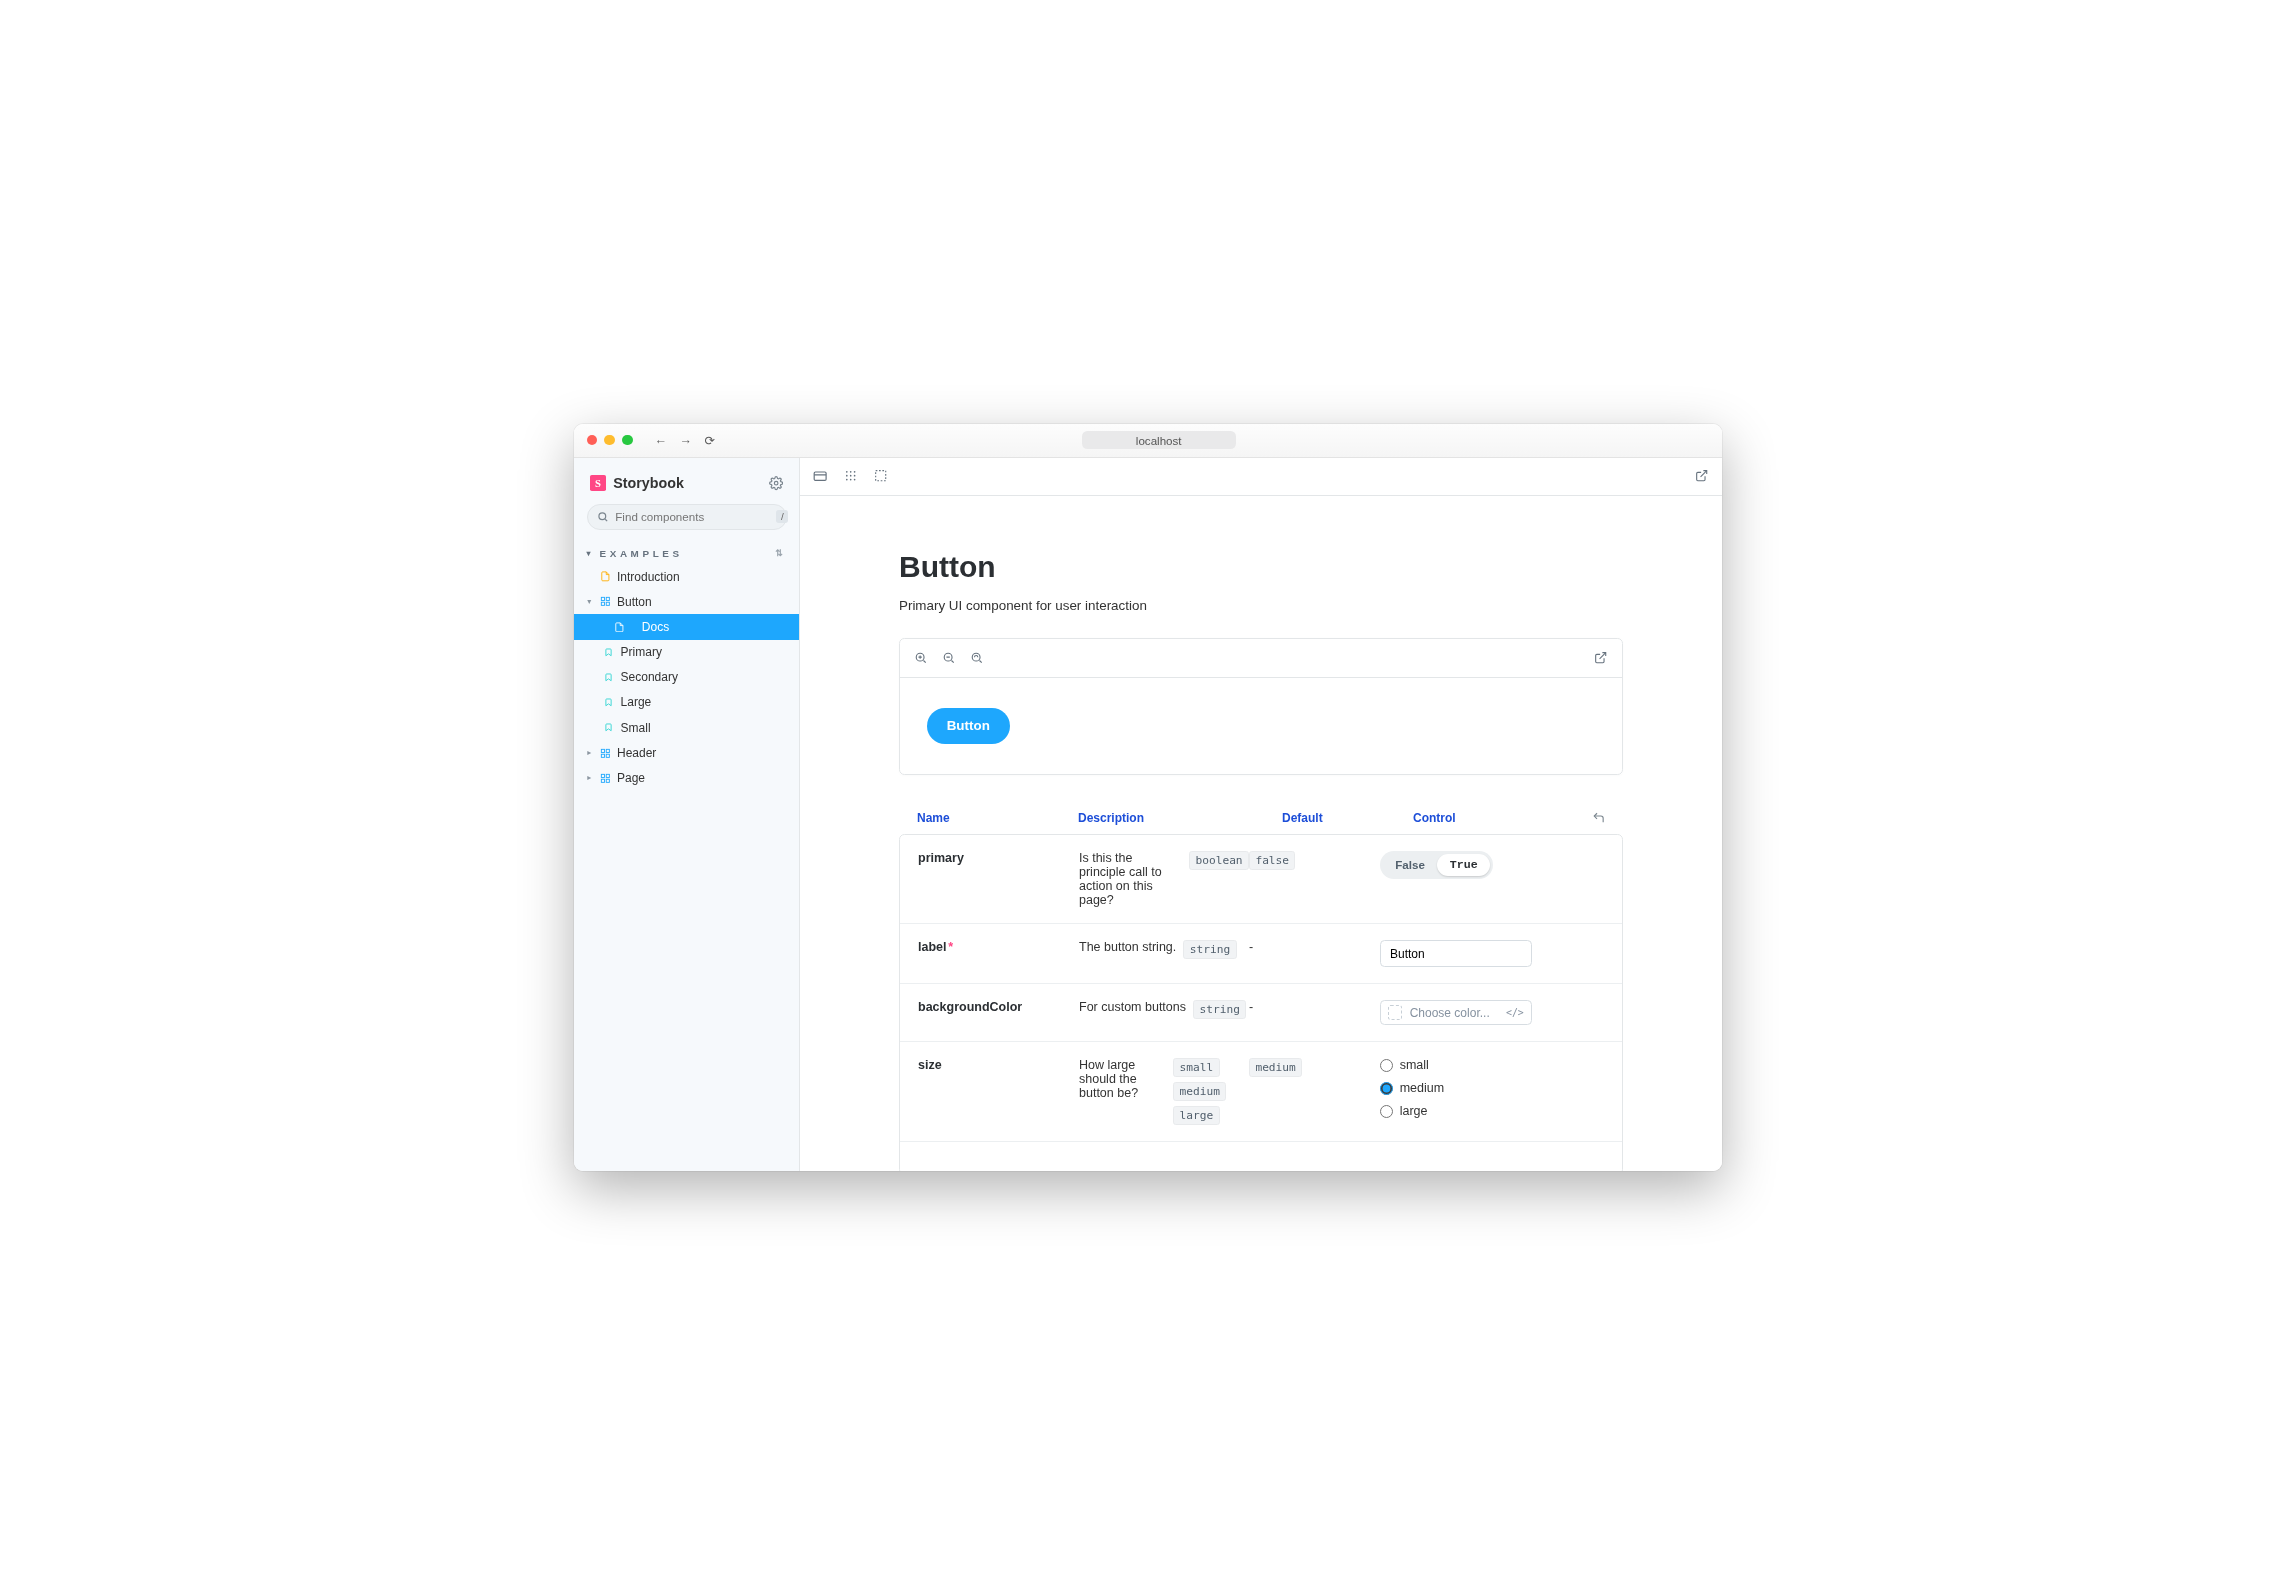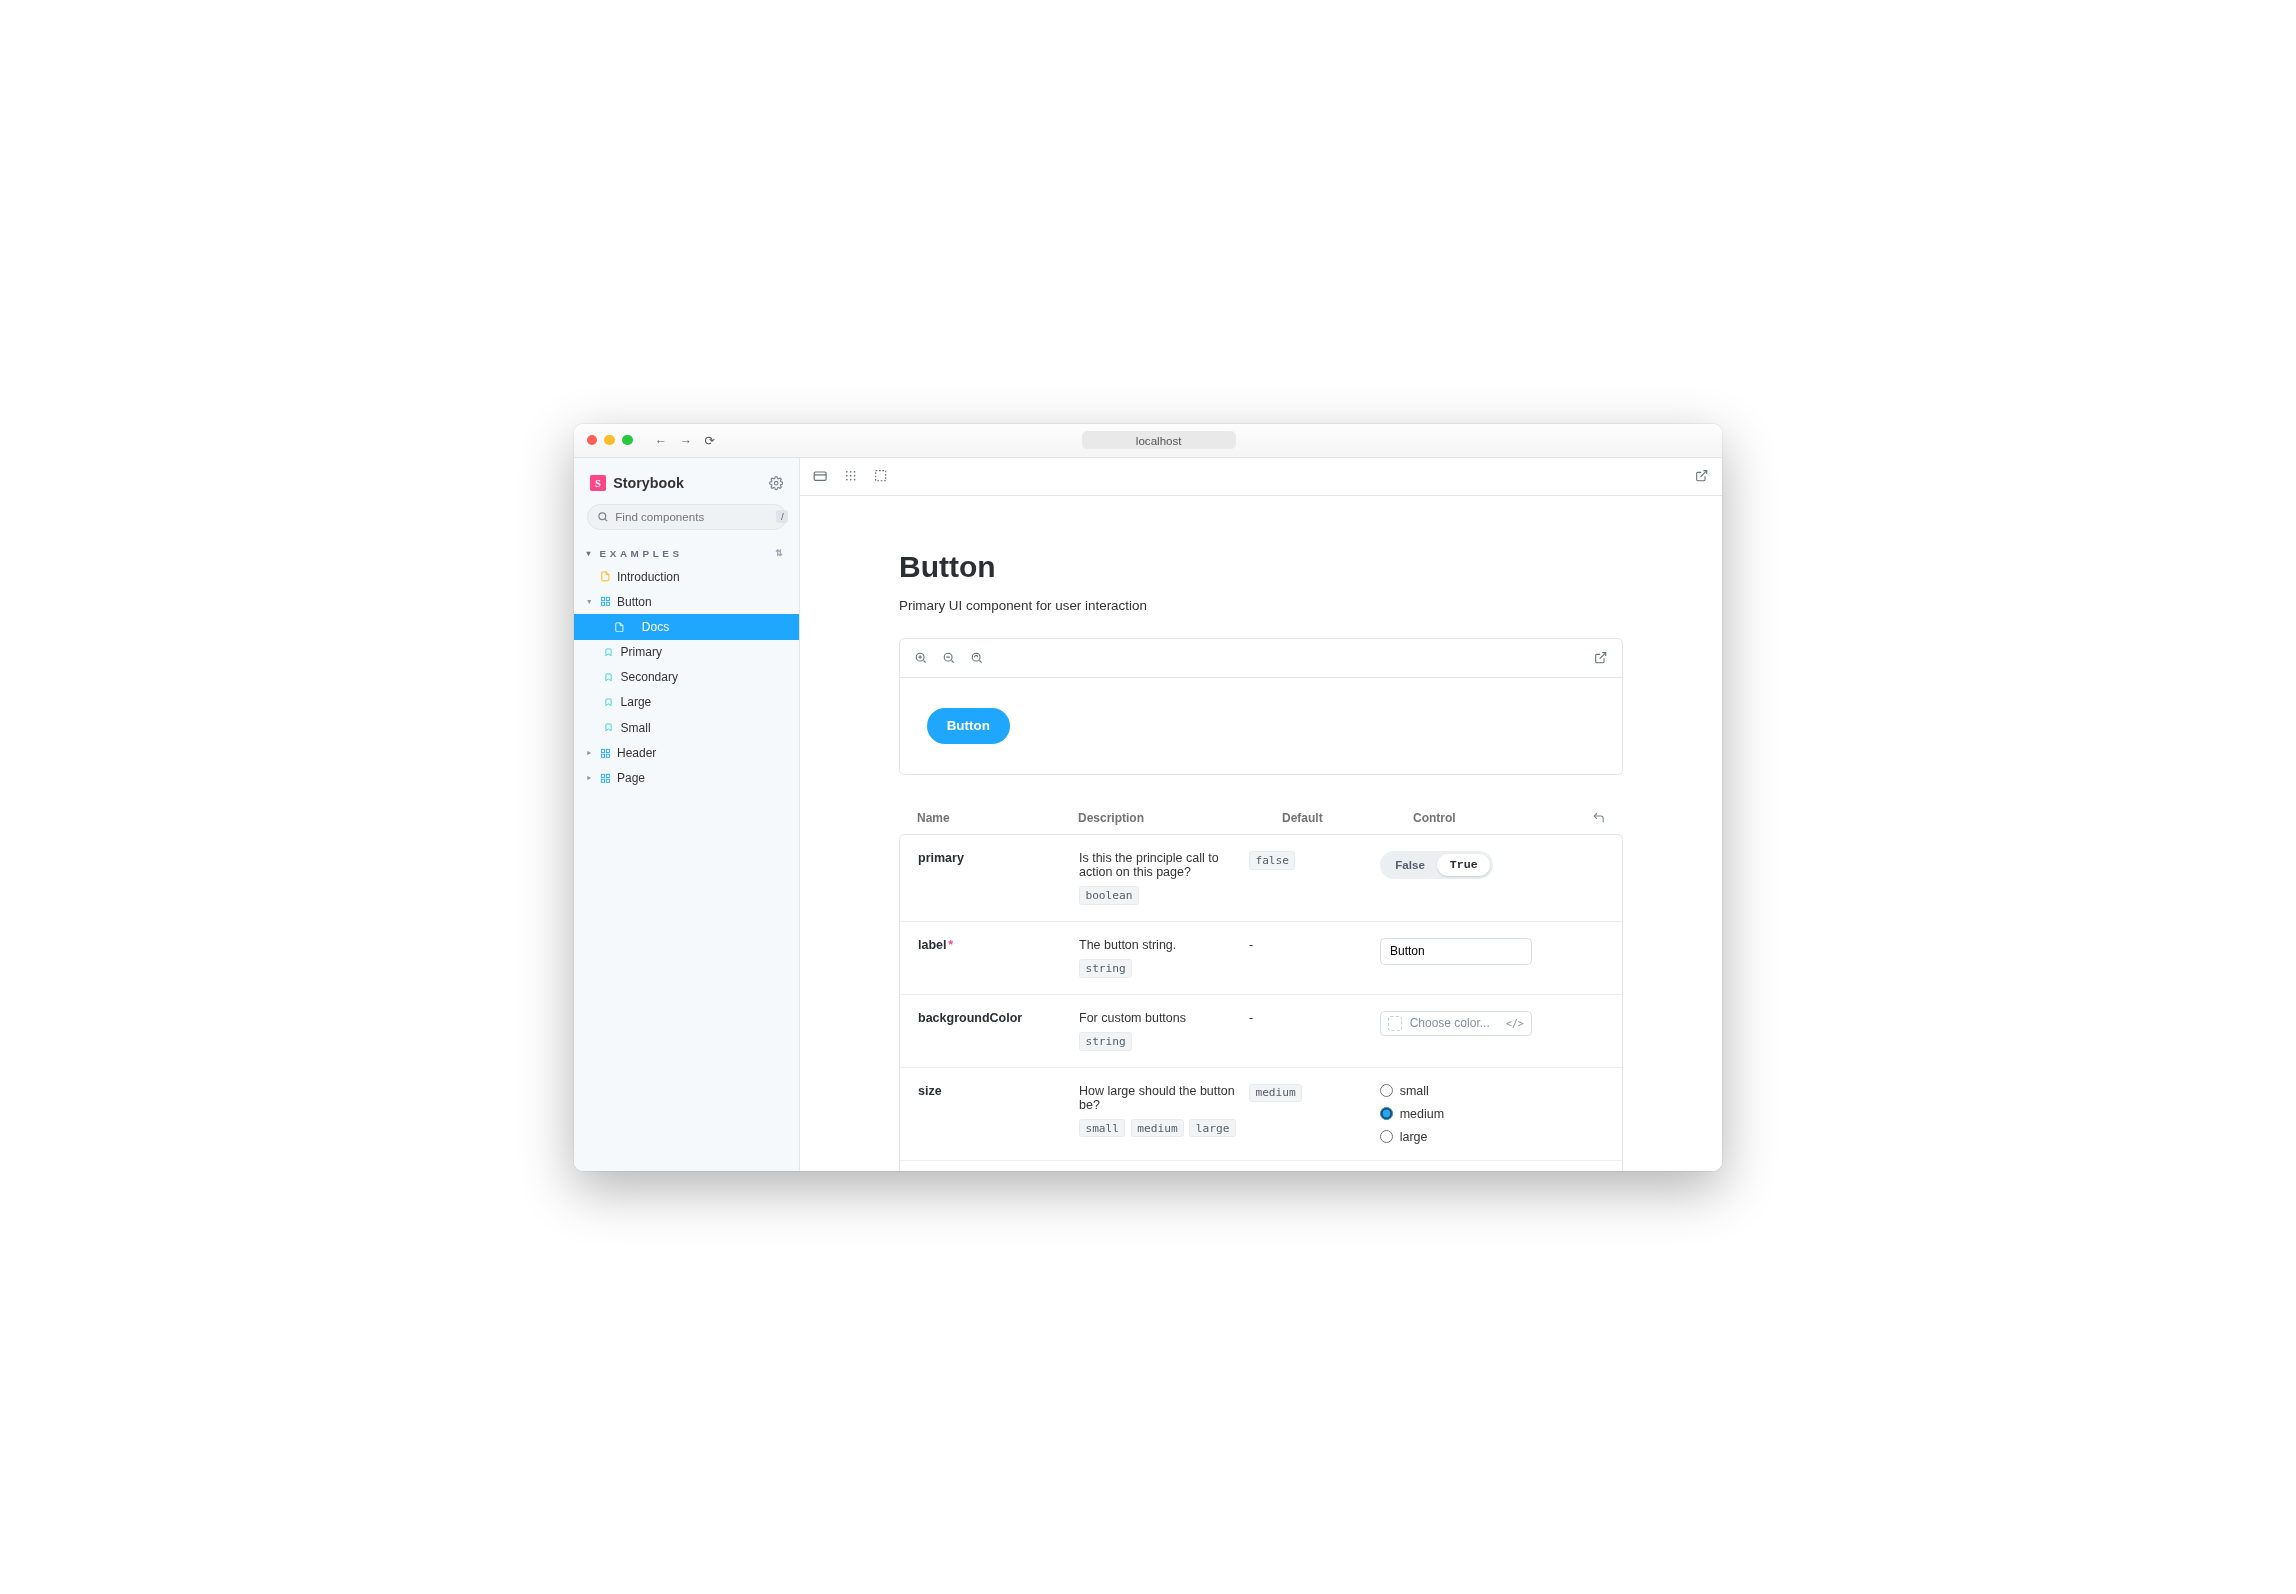--- a/index.html
+++ b/index.html
@@ -101,28 +101,28 @@
 
 .content { flex:1; overflow:auto; padding:54px 99px 36px 99px; }
 h1 { font-size:30px; font-weight:800; color:#2b2f33; margin-bottom:14.3px; }
 .subtitle { font-size:13.4px; color:#333; margin-bottom:25px; }
 
 .preview-box { border:0.9px solid #e3e6e8; border-radius:5.4px; overflow:hidden; margin-bottom:36px; box-shadow:0 0.9px 2.7px rgba(0,0,0,0.02);}
 .preview-toolbar { height:39px; border-bottom:0.9px solid #e3e6e8; display:flex; align-items:center; padding:0 14.3px; gap:14.3px; color:#66727e;}
 .preview-canvas { padding:30px 27px; }
 .btn-demo { background:#1ea7fd; color:#fff; border:none; border-radius:21.5px; padding:10.7px 19.7px; font-weight:700; font-size:13.4px; cursor:pointer; }
 
-.args-header { display:flex; padding:0 18px 9px 18px; font-size:12px; color:#737373; font-weight:700; }
+.args-header { display:flex; padding:0 18px 9px 18px; font-size:12px; color:#1d4ed8; font-weight:700; }
 .colh-name{width:161px;} .colh-desc{width:204px;} .colh-def{width:131px;} .colh-ctrl{flex:1; display:flex; justify-content:space-between; align-items:center;}
 .args-table { border:0.9px solid #e3e6e8; border-radius:5.4px; overflow:hidden; }
 .args-row { display:flex; padding:16px 18px; border-bottom:0.9px solid #eceff1; font-size:12.5px; }
 .args-row:last-child{border-bottom:none;}
 .col-name{width:161px; font-weight:700; color:#2b2f33;}
 .col-name .req { color:#ff4785; margin-left:1.8px; }
-.col-desc{width:170px; color:#333; display:flex; flex-direction:column; gap:7.2px; align-items:flex-start;}
+.col-desc{width:170px; color:#333; display:flex; flex-direction:row; gap:7.2px; align-items:flex-start;}
 .col-def{width:131px; color:#333;}
 .col-ctrl{flex:1; color:#333;}
 .code-chip{display:inline-block; background:#f1f3f5; border:0.9px solid #e8eaec; border-radius:2.7px; padding:1.8px 5.4px; font-family:ui-monospace,Menlo,Consolas,monospace; font-size:11.2px; color:#52606d;}
 .chips-row { display:flex; gap:5.4px; flex-wrap:wrap; }
 
 .toggle { display:inline-flex; background:#eceff1; border-radius:18px; padding:2.7px; }
 .toggle span { padding:4.5px 12.5px; border-radius:16px; font-size:11.6px; font-weight:600; color:#52606d; cursor:pointer; }
 .toggle span.active { background:#fff; color:#2b2f33; box-shadow:0 0.9px 1.8px rgba(0,0,0,0.15);font-family:Liberation Mono, monospace; }
 
 .text-input { width:152px; padding:5.4px 9px; border:0.9px solid #d7dde2; border-radius:4.5px; font-size:12px; outline:none; }

